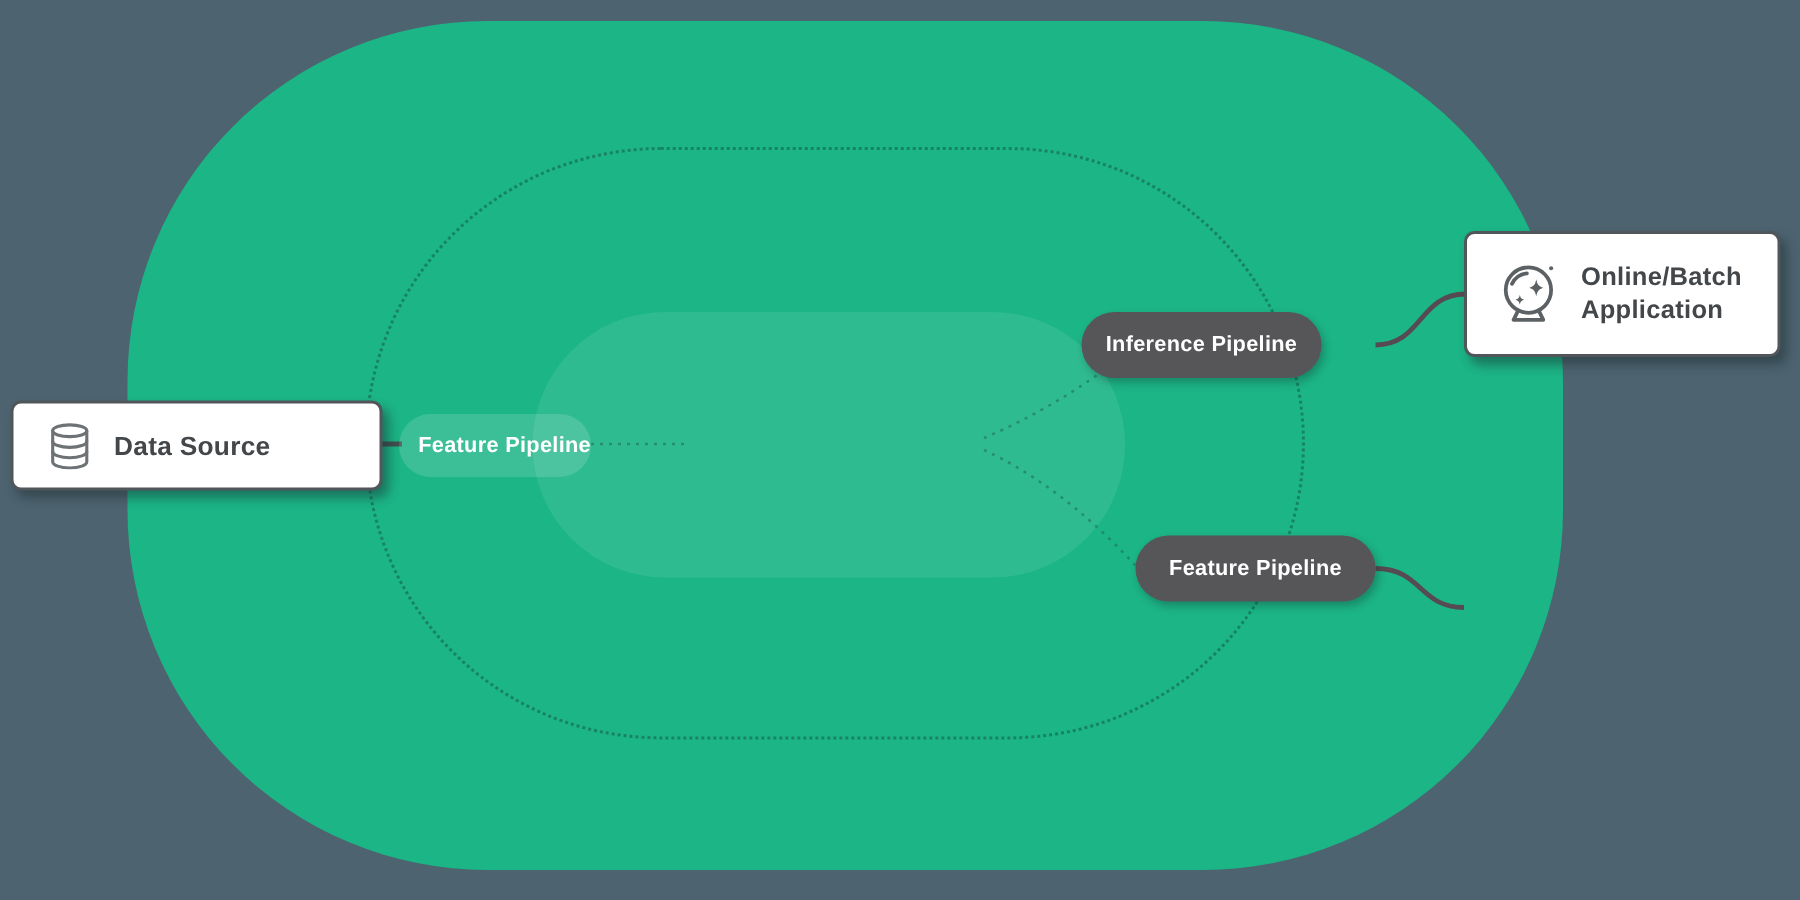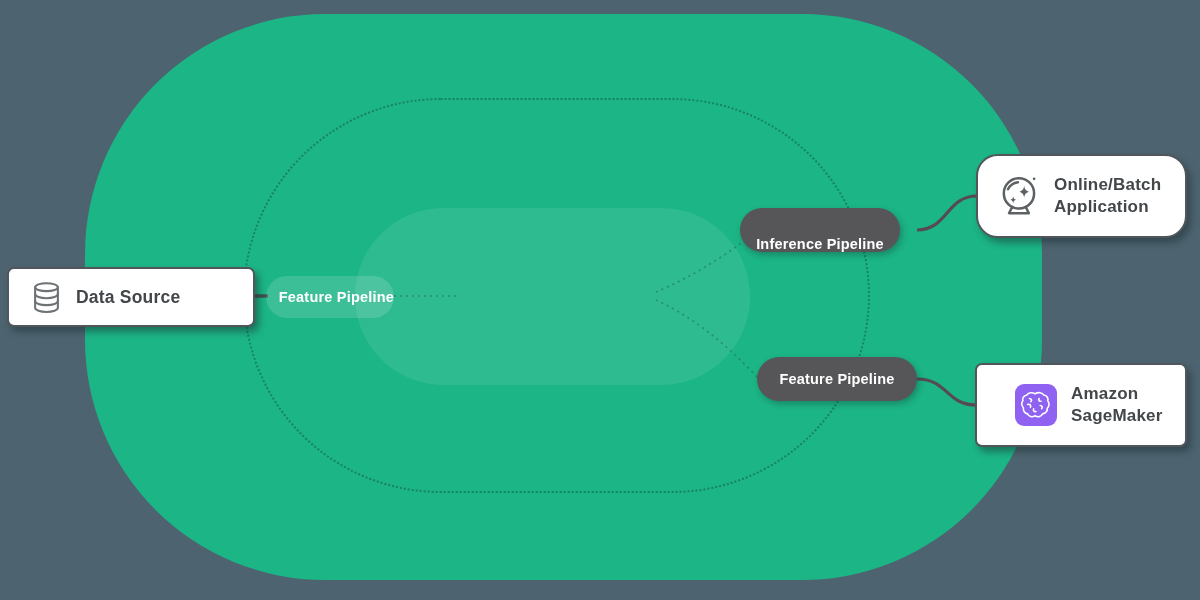--- a/index.html
+++ b/index.html
@@ -50,24 +50,24 @@
     background:#ffffff;box-shadow:3px 5px 8px rgba(20,60,48,0.28);
     padding:0 0 0 30px;gap:14px;
   }
   .node-feature-store .label{color:#45484b;font-weight:bold;font-size:19px;line-height:24px;letter-spacing:.2px;}
 
   .pill-dark{
     width:160px;height:44px;background:#565659;border-radius:22px;
     justify-content:center;box-shadow:2px 3px 6px rgba(15,30,30,0.3);
   }
   .pill-dark .label{color:#ffffff;font-weight:bold;font-size:14.5px;letter-spacing:.2px;}
-  .node-inference{left:740px;top:208px;align-items:flex-end;}
+  .node-inference{left:721px;top:208px;}
   .node-training{left:757px;top:357px;}
 
-  .node-online{left:976px;top:154px;width:211px;height:84px;padding:0 0 0 18px;gap:10px;border-radius:22px;}
+  .node-online{left:976px;top:154px;width:211px;height:84px;padding:0 0 0 18px;gap:10px;}
   .node-sagemaker{left:975px;top:363px;width:212px;height:84px;padding:0 0 0 38px;gap:14px;}
   .node-online .label,.node-sagemaker .label{font-size:17px;line-height:22px;letter-spacing:.2px;}
 
   .icon{flex:0 0 auto;display:block;}
   .sm-badge{
     width:42px;height:42px;border-radius:9px;background:#8f62f2;
     display:flex;align-items:center;justify-content:center;flex:0 0 auto;
   }
 </style>
 </head>
@@ -125,30 +125,14 @@
       <path d="M16.5 23.5 C16.9 25.5 17.4 26 19.2 26.7 C17.4 27.4 16.9 27.9 16.5 29.9 C16.1 27.9 15.6 27.4 13.8 26.7 C15.6 26 16.1 25.5 16.5 23.5 Z" fill="#5c6164" stroke="none"></path>
       <circle cx="36.5" cy="6.5" r="1.3" fill="#5c6164" stroke="none"></circle>
       <path d="M15.5 33.5 L12.5 39.5 L31.5 39.5 L28.5 33.5"></path>
     </svg>
     <span class="label">
       <span>Online/Batch</span><br>
       <span>Application</span>
     </span>
   </div>
 
-  <div class="node box node-sagemaker">
-    <span class="sm-badge">
-      <svg class="icon" width="32" height="28" viewBox="0 0 34 30" fill="none" stroke="#ffffff" stroke-width="1.7" stroke-linecap="round" stroke-linejoin="round">
-        <path d="M16 3 C13 1 8.5 1.5 7 4.5 C3.5 5 2 8 3 10.5 C1 12.5 1.5 16 3.5 18 C3 21 5 24 8 24.5 C9 27.5 13 28.5 16 26.5 C19 28.5 23 27.5 24 24.5 C27 24 29.5 21.5 29 18.5 C31.5 16.5 31.5 12.5 29.5 10.5 C30.5 7.5 28.5 4.5 25.5 4.5 C24 1.5 19 1 16 3 Z"></path>
-        <path d="M10 8 C12 8 13 10 11.5 11.5"></path>
-        <path d="M8 14.5 C10.5 13.5 12 15.5 11 17.5"></path>
-        <path d="M20.5 8 C19 9.5 20.5 11 22.5 11"></path>
-        <path d="M21.5 15.5 C23.5 15.5 24.5 17.5 23 19"></path>
-        <path d="M14.5 19 C13.5 21 15 22.5 17 22"></path>
-      </svg>
-    </span>
-    <span class="label">
-      <span>Amazon</span><br>
-      <span>SageMaker</span>
-    </span>
-  </div>
 
 </div>
 
 </body></html>

